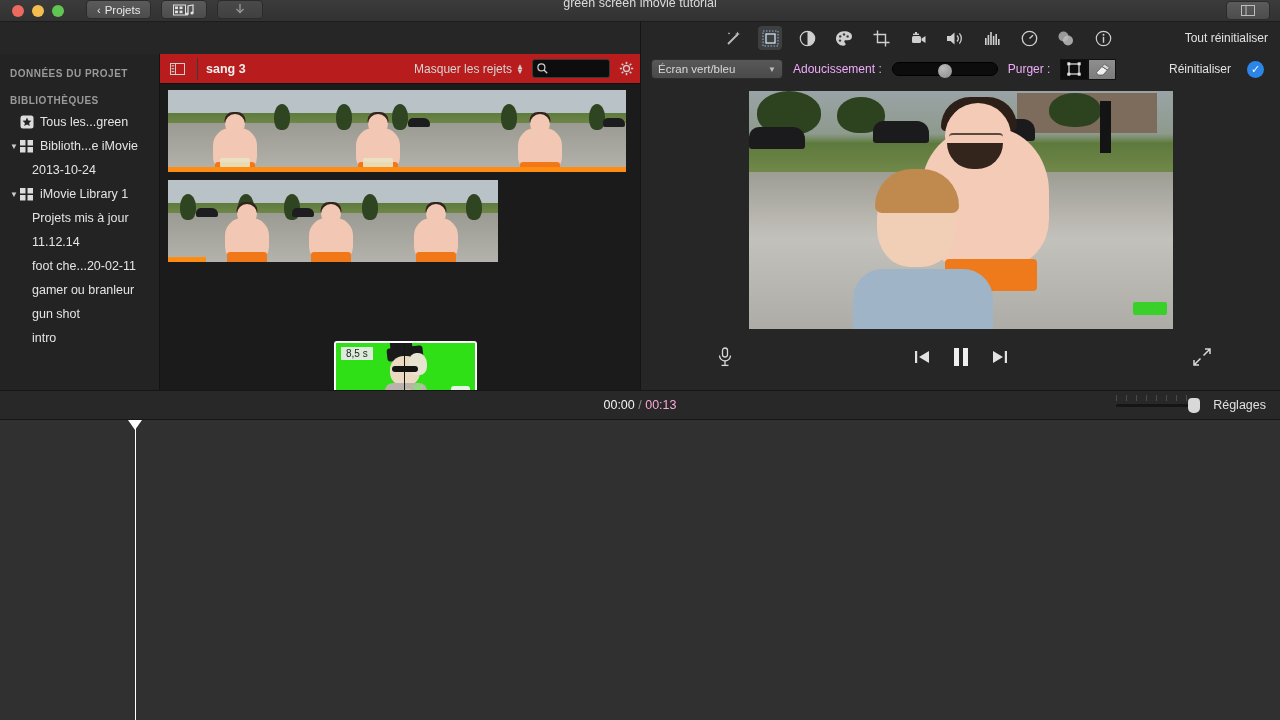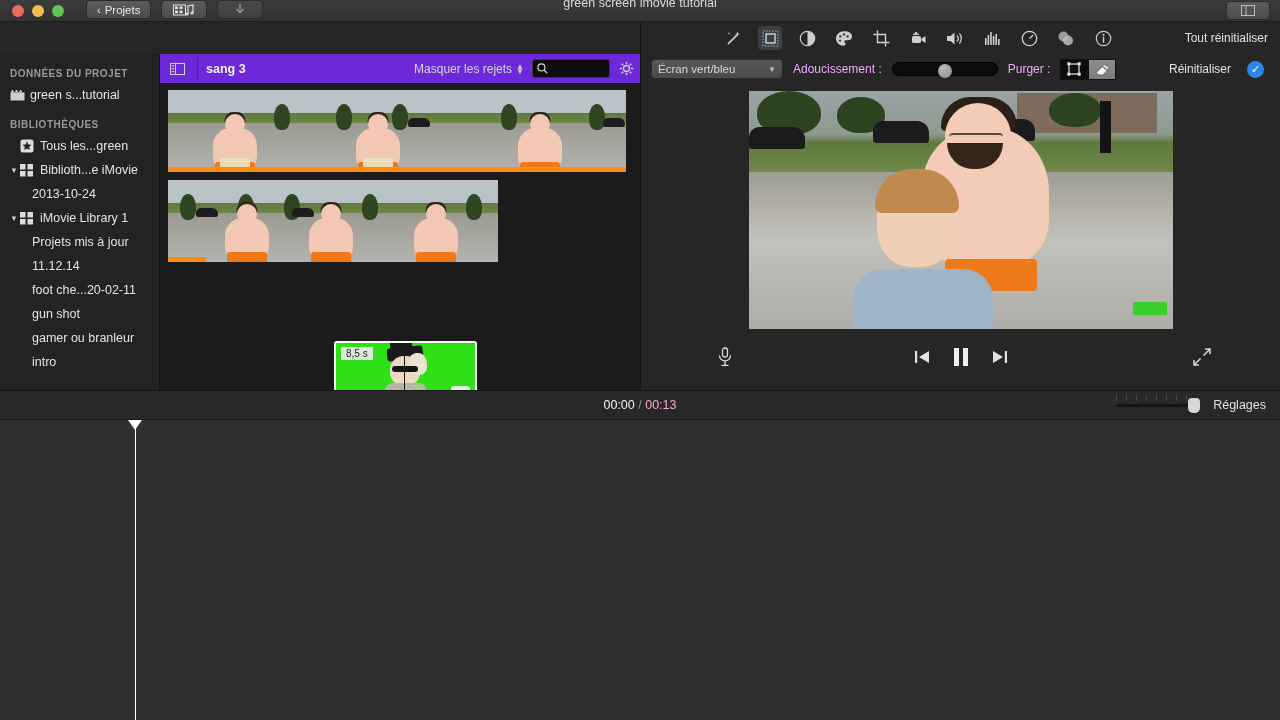--- a/index.html
+++ b/index.html
@@ -74,21 +74,21 @@
   .sb-item .disc { width: 10px; flex: 0 0 10px; color: #ccc; font-size: 8px; }
   .sb-item .lbl { overflow: hidden; text-overflow: ellipsis; }
   .sb-item.indent { padding-left: 32px; }
 
   
   .browser {
     position: absolute; left: 160px; top: 54px; width: 480px; height: 336px;
     background: #1b1b1b;
   }
   .browser-bar {
-    height: 30px; background: #6d28d9; border-bottom: 1px solid #111;
+    height: 30px; background: #b91c1c; border-bottom: 1px solid #111;
     display: flex; align-items: center; padding: 0 6px;
   }
   .bb-sep { width: 1px; height: 22px; background: #3a3a3a; margin: 0 8px; }
   .bb-title { font-size: 12.5px; color: #f0f0f0; font-weight: bold; }
   .bb-spacer { flex: 1; }
   .bb-reject { font-size: 12px; color: #d5d5d5; margin-right: 4px; }
   .stepper { display: flex; flex-direction: column; margin-right: 8px; line-height: 5px; color: #cfcfcf; font-size: 8px; }
   .searchbox {
     width: 78px; height: 19px; background: #0d0d0d; border: 1px solid #3a3a3a;
     border-radius: 3px; display: flex; align-items: center; padding: 0 4px;
@@ -277,29 +277,20 @@
           <rect x="0.5" y="0.5" width="13" height="10" fill="none" stroke="#bdbdbd"></rect>
           <line x1="5" y1="0.5" x2="5" y2="10.5" stroke="#bdbdbd"></line>
         </svg>
       </div>
     </div>
   </div>
 
 
   <div class="sidebar">
     <div class="sb-head">DONNÉES DU PROJET</div>
-    <div class="sb-item">
-      <span class="ico">
-        <svg width="15" height="12" viewBox="0 0 15 12">
-          <rect x="0.5" y="3.5" width="14" height="8" fill="#cfcfcf"></rect>
-          <path d="M0.5 3.5 L2.5 0.5 L4.5 3.5 Z M4.5 3.5 L6.5 0.5 L8.5 3.5 Z M8.5 3.5 L10.5 0.5 L12.5 3.5 Z" fill="#cfcfcf"></path>
-        </svg>
-      </span>
-      <span class="lbl">green s...tutorial</span>
-    </div>
 
     <div class="sb-head" style="margin-top:8px;">BIBLIOTHÈQUES</div>
 
     <div class="sb-item">
       <span class="disc"></span>
       <span class="ico">
         <svg width="14" height="14" viewBox="0 0 14 14">
           <rect x="0.5" y="0.5" width="13" height="13" rx="2.5" fill="#dcdcdc"></rect>
           <path d="M7 2.6 L8.3 5.5 L11.4 5.8 L9.1 7.9 L9.8 11 L7 9.4 L4.2 11 L4.9 7.9 L2.6 5.8 L5.7 5.5 Z" fill="#232323"></path>
         </svg>
@@ -340,24 +331,24 @@
     <div class="sb-item indent">
       <span class="lbl">Projets mis à jour</span>
     </div>
     <div class="sb-item indent">
       <span class="lbl">11.12.14</span>
     </div>
     <div class="sb-item indent">
       <span class="lbl">foot che...20-02-11</span>
     </div>
     <div class="sb-item indent">
+      <span class="lbl">gamer ou branleur</span>
+    </div>
+    <div class="sb-item indent">
       <span class="lbl">gun shot</span>
-    </div>
-    <div class="sb-item indent">
-      <span class="lbl">gamer ou branleur</span>
     </div>
     <div class="sb-item indent">
       <span class="lbl">intro</span>
     </div>
   </div>
 
   <div class="browser">
     <div class="browser-bar">
       <div style="padding:0 4px;">
         <svg width="15" height="12" viewBox="0 0 15 12">

